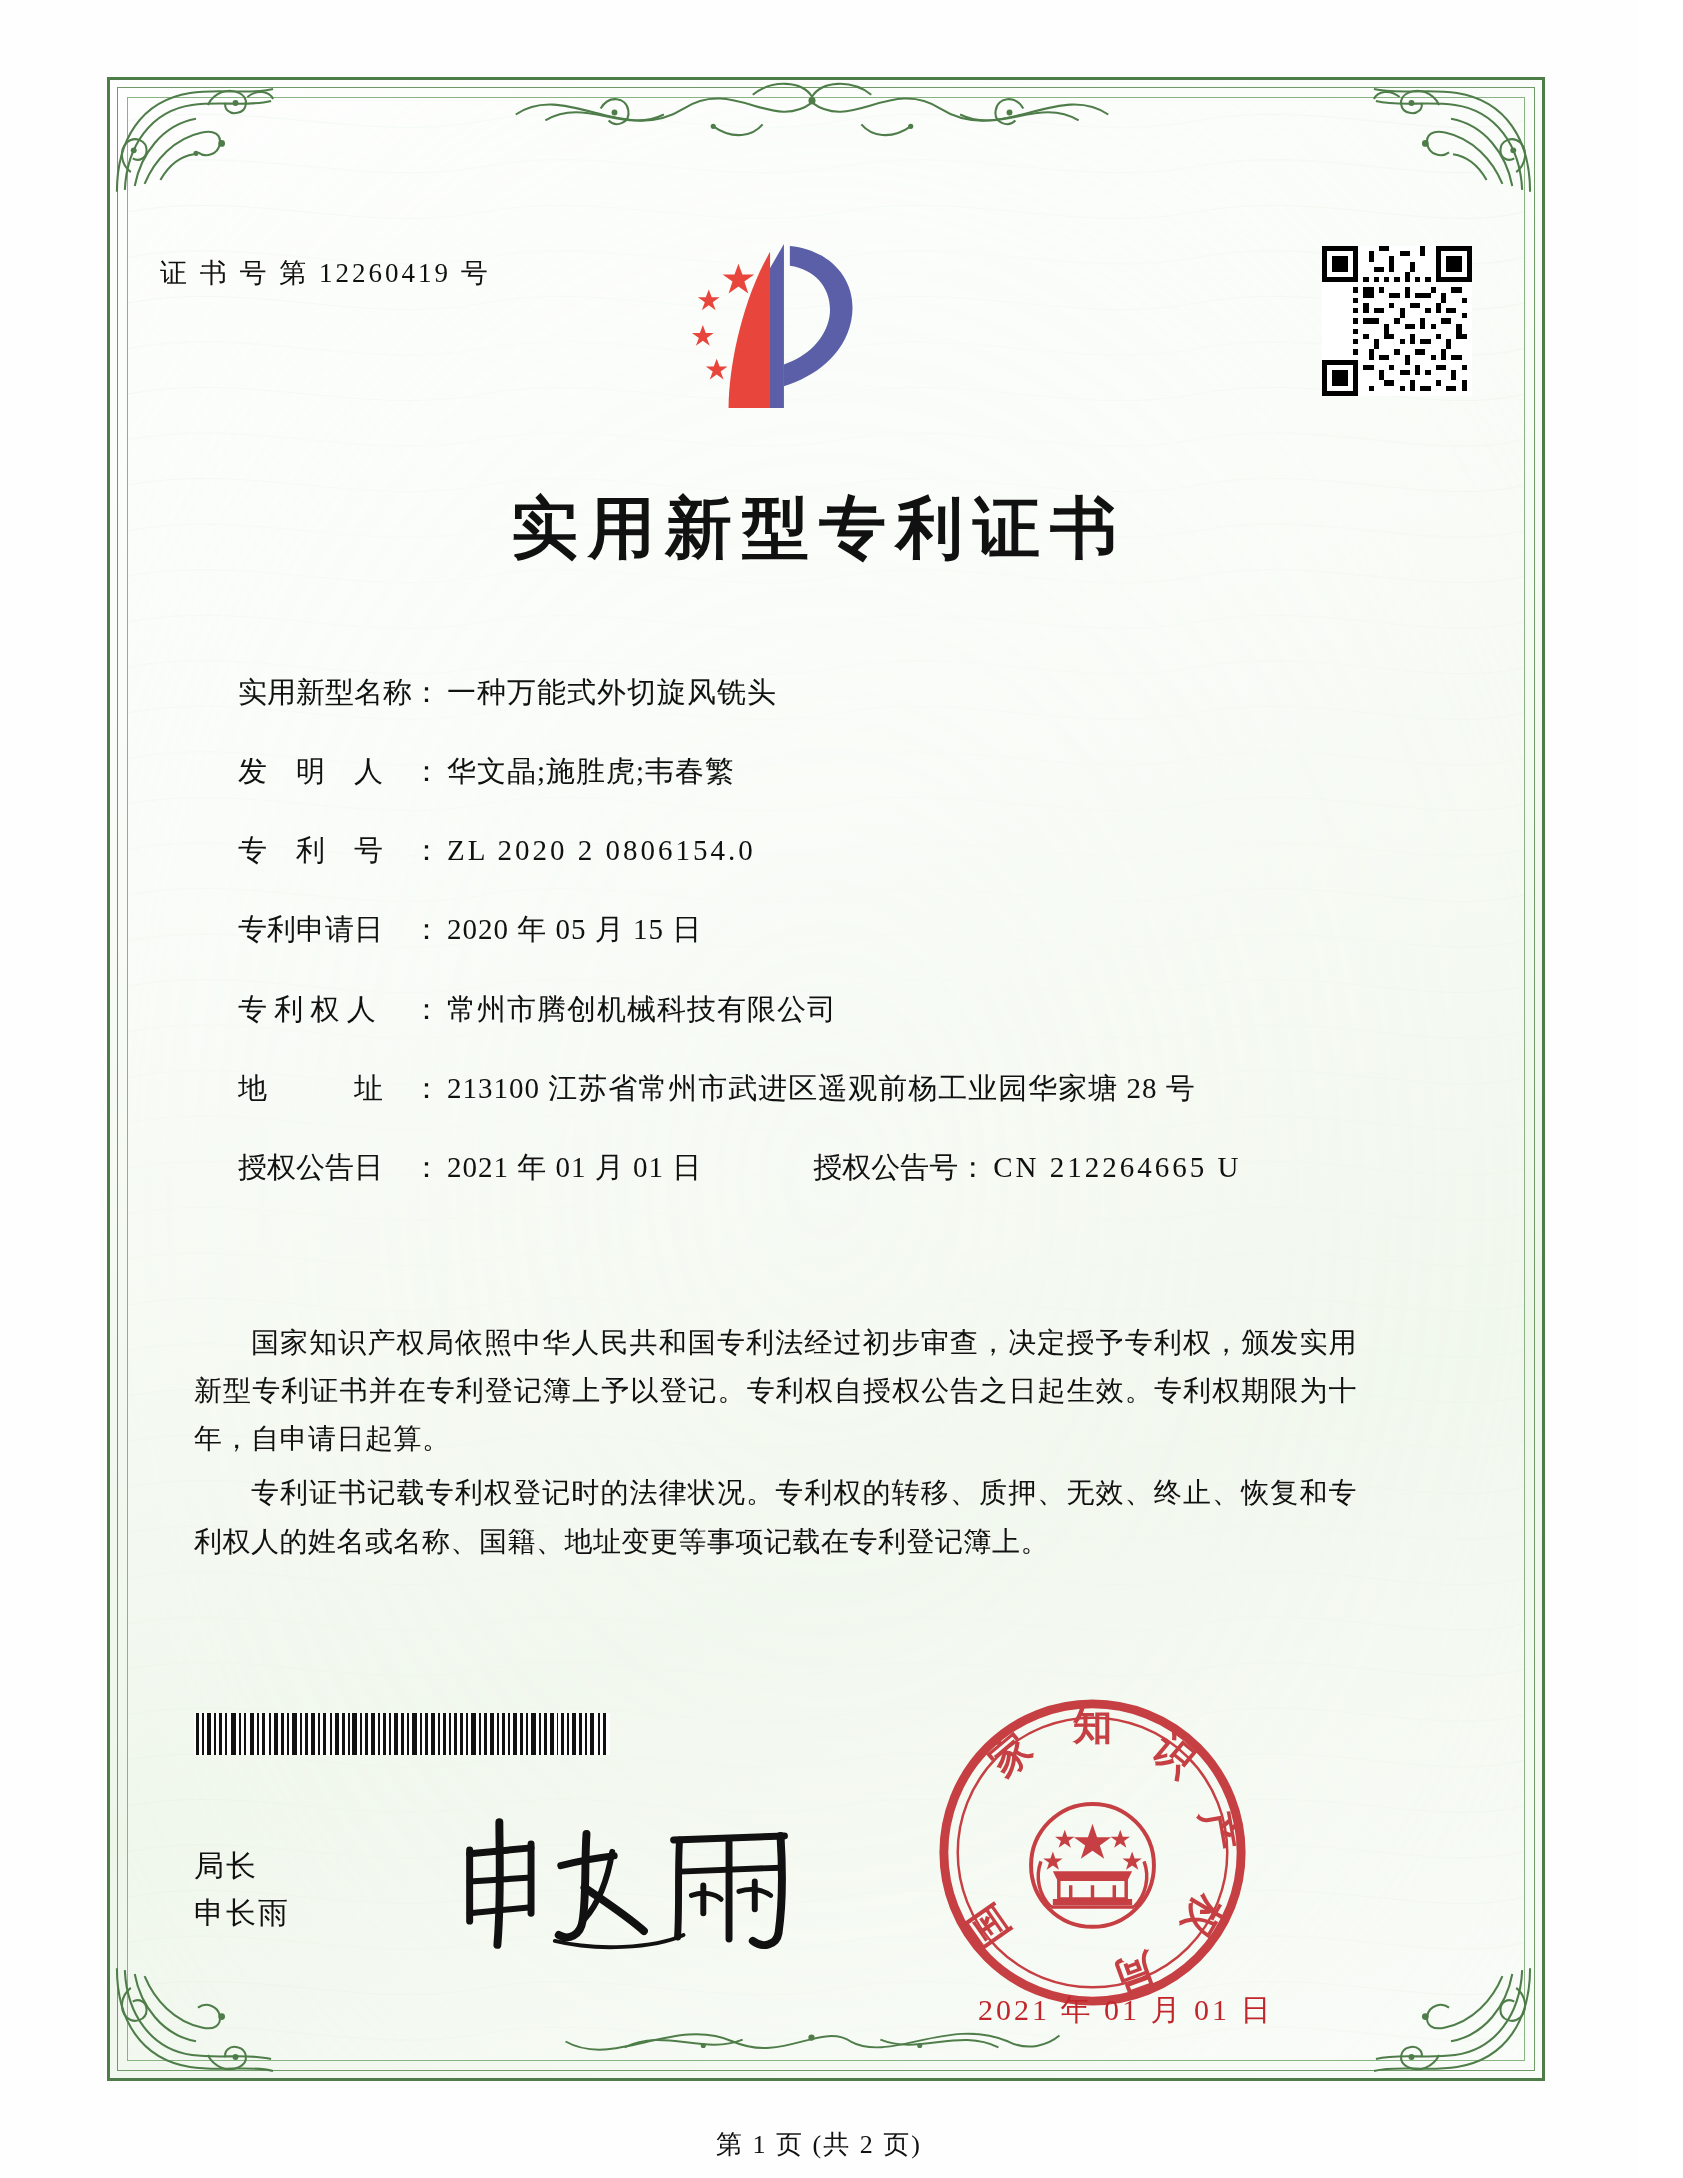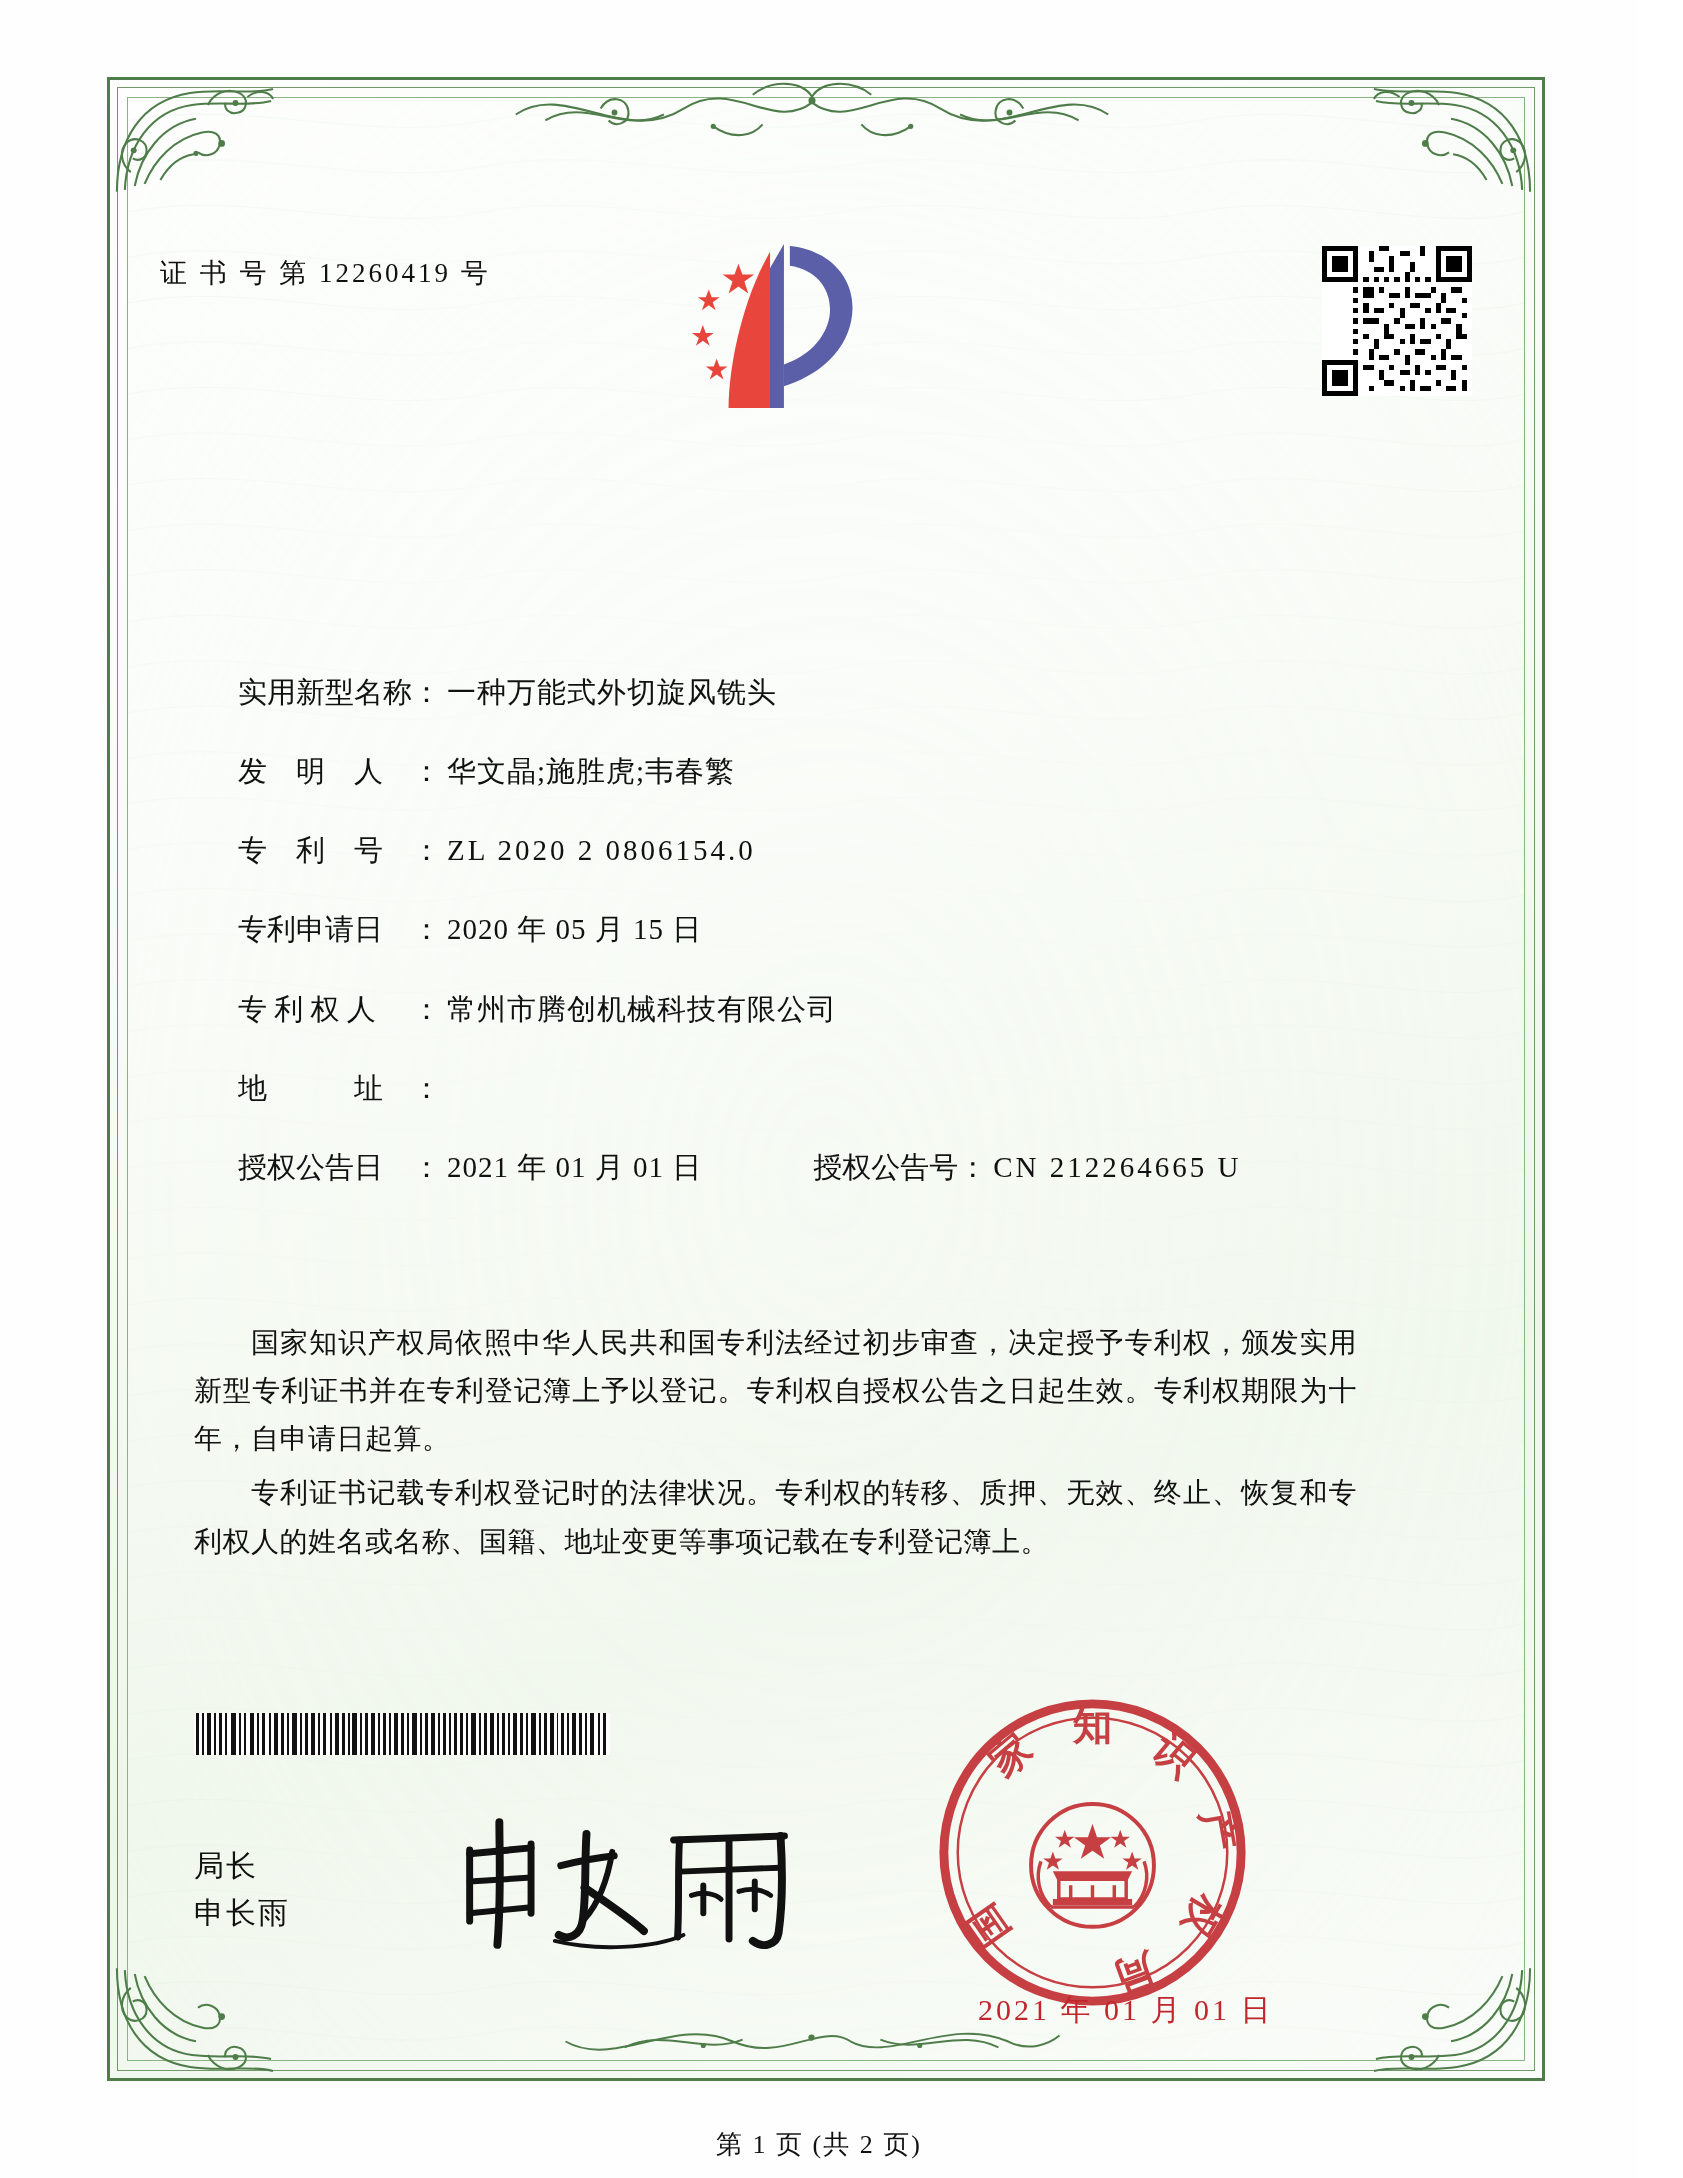--- a/index.html
+++ b/index.html
@@ -476,20 +476,21 @@
         <rect x="19" y="27" width="2" height="1"></rect>
           <rect x="22" y="26" width="1" height="1"></rect>
         <rect x="24" y="27" width="2" height="1"></rect>
           <rect x="27" y="26" width="1" height="2"></rect>
         <rect x="8" y="14" width="1" height="1"></rect>
           <rect x="20" y="9" width="1" height="1"></rect>
       </g>
     </svg>
   </div>
 
+  <div class="title">实用新型专利证书</div>
 
   <div class="fields">
 
     <div class="field-row">
       <span class="field-label sp1">实用新型名称</span>
       <span class="field-colon">：</span>
       <span class="field-value">一种万能式外切旋风铣头</span>
     </div>
 
     <div class="field-row">
@@ -512,20 +513,21 @@
 
     <div class="field-row">
       <span class="field-label sp1">专 利 权 人</span>
       <span class="field-colon">：</span>
       <span class="field-value">常州市腾创机械科技有限公司</span>
     </div>
 
     <div class="field-row">
       <span class="field-label sp1">地　　　址</span>
       <span class="field-colon">：</span>
+      <span class="field-value">213100 江苏省常州市武进区遥观前杨工业园华家塘 28 号</span>
     </div>
 
     <div class="field-row two-col">
       <span class="field-label sp1">授权公告日</span>
       <span class="field-colon">：</span>
       <span class="field-value">2021 年 01 月 01 日</span>
       <span class="second-label">授权公告号</span>
       <span class="field-colon">：</span>
       <span class="field-value wide">CN 212264665 U</span>
     </div>

